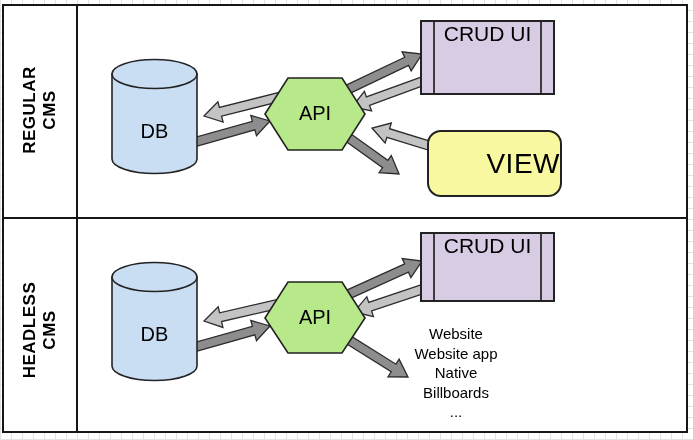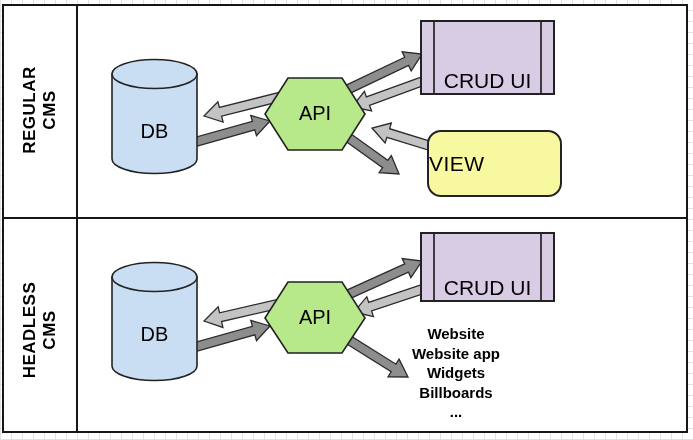--- a/index.html
+++ b/index.html
@@ -26,39 +26,39 @@
   .row-label.r2{top:310px;}
   .gfx{position:absolute;left:0;top:0;}
   .node-label{position:absolute;text-align:center;font-size:20px;}
   .db-label-1{left:112px;top:120px;width:85px;}
   .db-label-2{left:112px;top:323px;width:85px;}
   .api-label-1{left:265px;top:102px;width:100px;}
   .api-label-2{left:265px;top:306px;width:100px;}
   .crud{
     position:absolute;box-sizing:border-box;left:420px;width:135px;
     background:var(--crud-fill);border:2px solid #222;
-    display:flex;align-items:flex-end;justify-content:center;
+    display:flex;align-items:flex-start;justify-content:center;
     font-size:21px;
   }
   .crud.r1{top:20px;height:75px;}
   .crud.r2{top:232px;height:70px;}
   .crud::before,.crud::after{
     content:"";position:absolute;top:0;bottom:0;width:2px;background:#3c3c3c;
   }
   .crud::before{left:11px;}
   .crud::after{right:11px;}
   .view-box{
     position:absolute;box-sizing:border-box;left:427px;top:130px;width:135px;height:67px;
     background:var(--view-fill);border:2px solid #222;border-radius:14px;
-    display:flex;align-items:center;justify-content:flex-start;
-    font-size:21px;letter-spacing:.5px;
+    display:flex;align-items:center;justify-content:flex-end;
+    font-size:28px;letter-spacing:.5px;
   }
   .channels{
     position:absolute;left:381px;top:324px;width:150px;
-    text-align:center;font-size:15px;line-height:19.5px;font-weight:bold;
+    text-align:center;font-size:15px;line-height:19.5px;
   }
 </style>
 </head>
 <body>
 
 <div class="canvas">
 
   <div class="frame"></div>
   <div class="v-divider"></div>
   <div class="h-divider"></div>
@@ -111,18 +111,18 @@
 
   <div class="node-label db-label-2">DB</div>
   <div class="node-label api-label-2">API</div>
   <div class="crud r2">
     <span>CRUD UI</span>
   </div>
 
   <div class="channels">
     <div>Website</div>
     <div>Website app</div>
-    <div>Widgets</div>
+    <div>Native</div>
     <div>Billboards</div>
     <div>...</div>
   </div>
 
 </div>
 
 </body></html>

